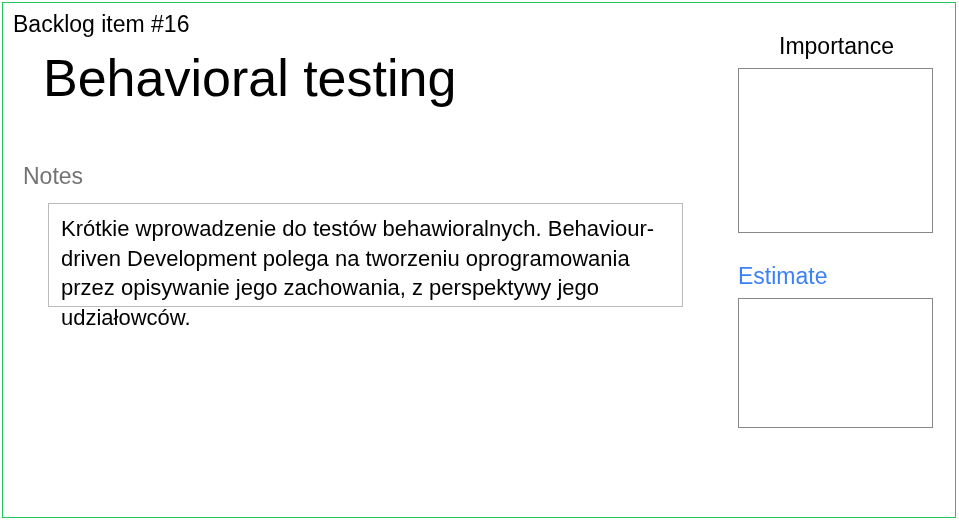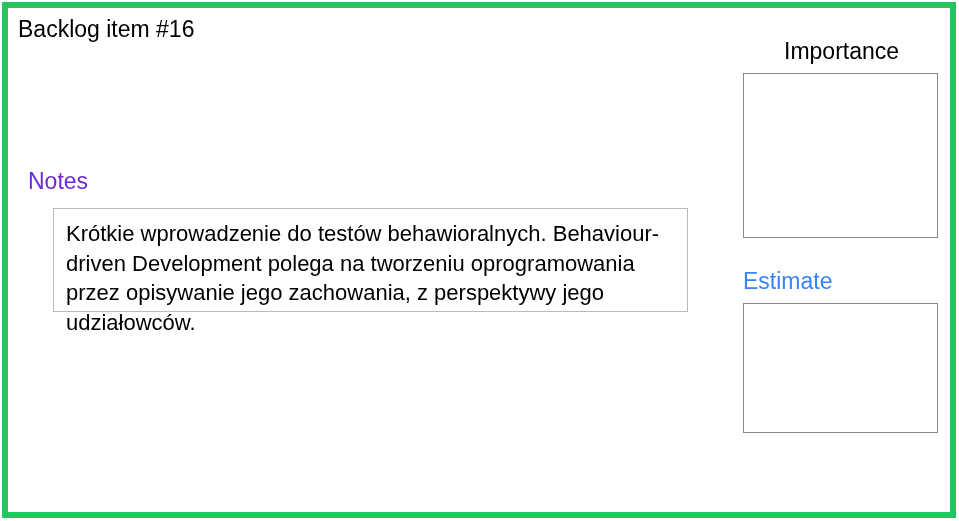--- a/index.html
+++ b/index.html
@@ -13,21 +13,21 @@
       width: 959px;
       height: 521px;
       position: relative;
     }
     .card {
       position: absolute;
       left: 2px;
       top: 2px;
       width: 954px;
       height: 516px;
-      border: 6px solid #22c55e;
+      border: 1px solid #22c55e;
     }
     .backlog-id {
       position: absolute;
       left: 10px;
       top: 8px;
       font-size: 23px;
       color: #000;
     }
     .title {
       position: absolute;
@@ -35,21 +35,21 @@
       top: 45px;
       font-size: 52px;
       color: #000;
       font-weight: normal;
     }
     .notes-label {
       position: absolute;
       left: 20px;
       top: 160px;
       font-size: 23px;
-      color: #6d28d9;
+      color: #737373;
     }
     .notes-box {
       position: absolute;
       left: 45px;
       top: 200px;
       width: 635px;
       height: 104px;
       border: 1px solid #bbb;
       padding: 10px 12px;
       font-size: 22px;
@@ -85,20 +85,21 @@
       width: 195px;
       height: 130px;
       border: 1px solid #888;
     }
   </style>
 </head>
 <body>
 
 <div class="card">
   <div class="backlog-id">Backlog item #16</div>
+  <div class="title">Behavioral testing</div>
 
   <div class="notes-label">Notes</div>
   <div class="notes-box">
     <span>Krótkie wprowadzenie do testów behawioralnych. Behaviour-driven Development polega na tworzeniu oprogramowania przez opisywanie jego zachowania, z perspektywy jego udziałowców.</span>
   </div>
 
   <div class="importance-label">Importance</div>
   <div class="importance-box">
     <span></span>
   </div>

